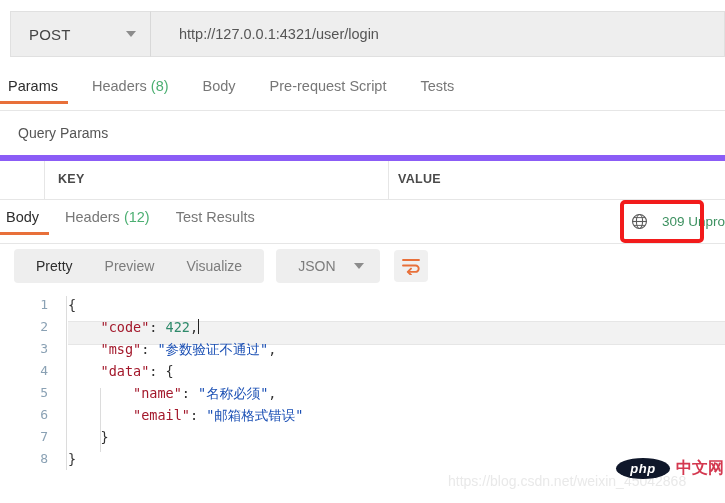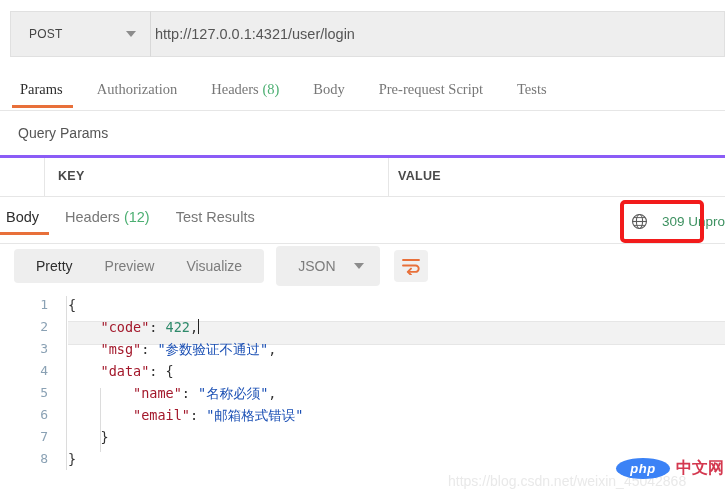--- a/index.html
+++ b/index.html
@@ -31,55 +31,54 @@
     background: #eeeeee;
     border: 1px solid #e0e0e0;
     border-right: none;
     display: flex;
     align-items: center;
     justify-content: space-between;
     padding: 0 14px 0 18px;
     box-sizing: border-box;
   }
   .method-label {
-    font-size: 12px;
+    font-size: 15px;
     color: #444444;
     letter-spacing: .2px;
   }
   .caret {
     width: 0; height: 0;
     border-left: 5px solid transparent;
     border-right: 5px solid transparent;
     border-top: 6px solid #8c8c8c;
   }
   .url-box {
     flex: 1;
     background: #eeeeee;
     border: 1px solid #e0e0e0;
     border-left: 1px solid #d8d8d8;
     display: flex;
     align-items: center;
-    padding-left: 4px;
+    padding-left: 28px;
     box-sizing: border-box;
   }
   .url-text {
     font-size: 14.5px;
     color: #555555;
   }
 
   
   .req-tabs {
     position: absolute;
-    left: 12px;
+    left: 0;
     top: 76px;
     right: 0;
     height: 34px;
     display: flex;
-    align-items: center;
-    font-family: Liberation Serif, serif;
+    align-items: flex-start;
   }
   .tab {
     font-size: 14.5px;
     color: #777777;
     padding: 2px 0 10px 0;
     margin-right: 34px;
     white-space: nowrap;
     position: relative;
   }
   .tab:first-child { margin-left: 8px; }
@@ -112,21 +111,21 @@
   .param-table {
     position: absolute;
     left: 0; right: 0;
     top: 155px;
     height: 40px;
   }
   .param-table .thead {
     position: absolute;
     left: 0; right: 0; top: 0;
     height: 38px;
-    border-top: 3px solid #8b5cf6;
+    border-top: 6px solid #8b5cf6;
     border-bottom: 1px solid #e6e6e6;
   }
   .col-div {
     position: absolute;
     top: 0; bottom: 0;
     width: 1px;
     background: #e6e6e6;
   }
   .col-div.c1 { left: 44px; }
   .col-div.c2 { left: 388px; }
@@ -205,21 +204,21 @@
   .seg {
     font-size: 14px;
     color: #7c7c7c;
     padding: 12px 16px;
     line-height: 34px;
   }
   .seg.active { color: #2e2e2e; }
   .json-select {
     background: #eeeeee;
     border-radius: 4px;
-    height: 40px;
+    height: 34px;
     margin-left: 12px;
     display: flex;
     align-items: center;
     padding: 0 16px 0 22px;
     gap: 18px;
   }
   .json-select .label {
     font-size: 14px;
     color: #7c7c7c;
   }
@@ -316,21 +315,21 @@
     left: 616px;
     top: 458px;
     display: flex;
     align-items: center;
     gap: 6px;
   }
   .php-ellipse {
     width: 54px;
     height: 21px;
     border-radius: 50%;
-    background: #3b82f6;
+    background: #0f172a;
     display: flex;
     align-items: center;
     justify-content: center;
   }
   .php-ellipse span {
     color: #ffffff;
     font-size: 13px;
     font-style: italic;
     font-weight: bold;
     letter-spacing: .5px;
@@ -350,21 +349,20 @@
     <span class="method-label">POST</span>
     <span class="caret"></span>
   </div>
   <div class="url-box">
     <span class="url-text">http://127.0.0.1:4321/user/login</span>
   </div>
 </div>
 
 <div class="req-tabs" id="request-tabs">
     <div class="tab active"><span>Params</span><span class="underline"></span></div>
-    <div class="tab"><span>Authorization</span></div>
     <div class="tab"><span>Headers</span><span class="count"> (8)</span></div>
     <div class="tab"><span>Body</span></div>
     <div class="tab"><span>Pre-request Script</span></div>
     <div class="tab"><span>Tests</span></div>
   </div>
 <div class="hr-line" style="top:110px;"></div>
 
 <div class="query-params-label">Query Params</div>
 
 <div class="param-table">

